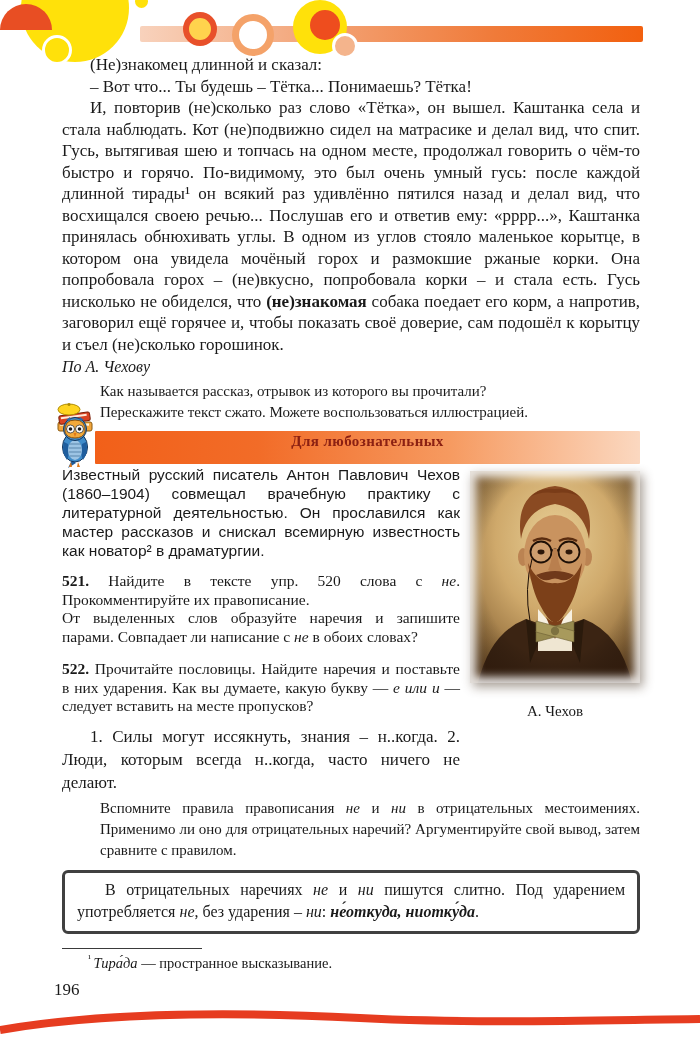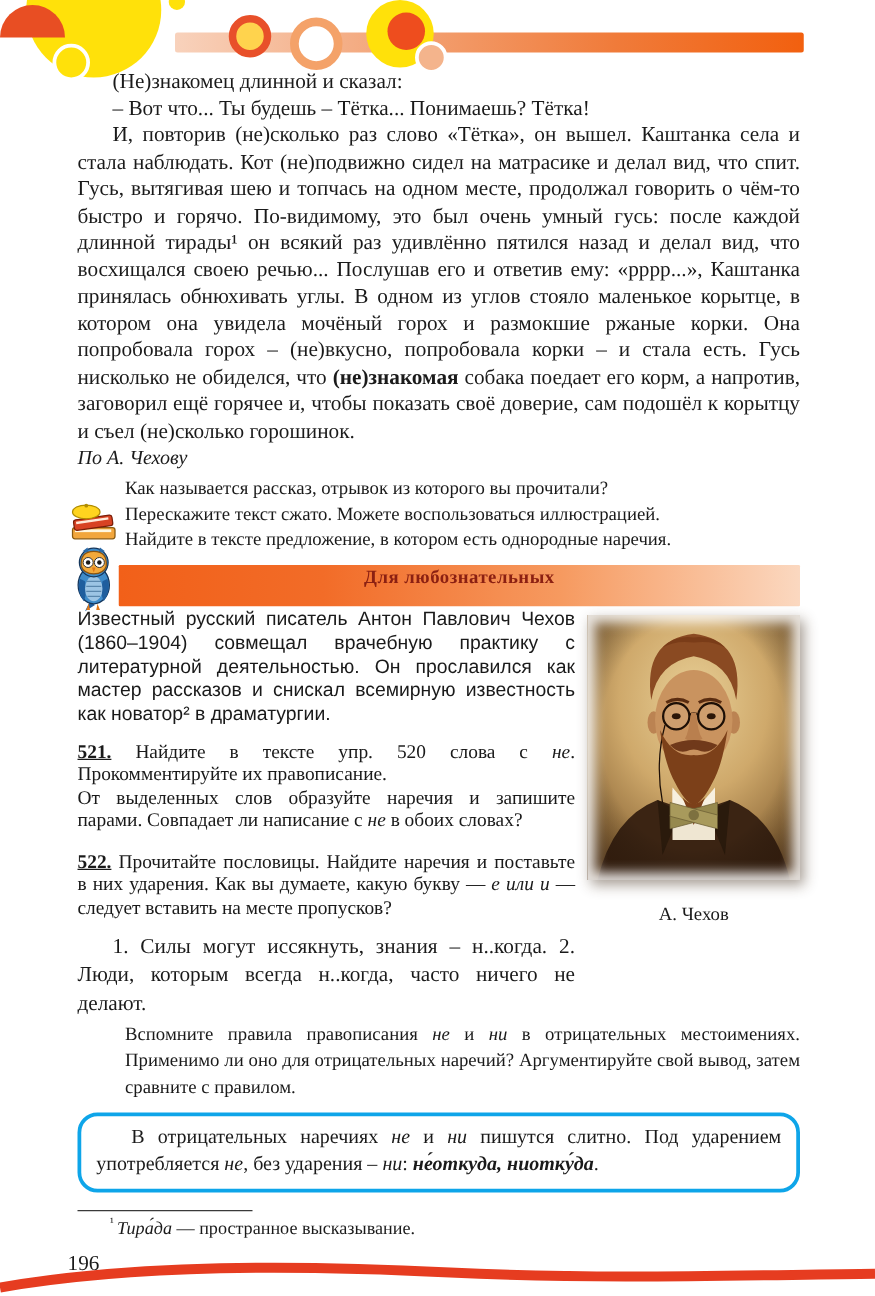--- a/index.html
+++ b/index.html
@@ -36,25 +36,25 @@
   
   .bio-region{margin-top:13px;}
   .photo-col{float:right;width:170px;margin-left:10px;min-height:288px;}
   .photo{position:relative;width:170px;height:212px;margin-top:6px;background:#fff;
          box-shadow:3px 4px 10px rgba(60,40,20,.45);}
   .photo::after{content:'';position:absolute;inset:0;box-shadow:inset 0 0 9px 6px rgba(255,255,255,.85);}
   .caption{width:170px;margin-top:20px;text-align:center;font-size:15px;}
   .bio{margin:0;font-size:15.5px;line-height:19px;font-family:"Liberation Sans","DejaVu Sans",sans-serif;}
   .ex{font-size:15.5px;line-height:18.5px;text-align:justify;}
   .ex1{margin-top:12px;} .ex2{margin-top:14px;}
-  .exnum{font-weight:bold;text-decoration:underline;}
+  .exnum{font-weight:bold;}
   
   .sentences{clear:left;margin:9px 0 0;font-size:17px;line-height:23px;text-indent:28px;text-align:justify;}
   .note{margin:4px 0 0 38px;font-size:15px;line-height:21px;text-align:justify;}
-  .rulebox{margin-top:9px;border:3px solid #0ea5e9;border-radius:16px;padding:6px 12px 8px 12px;
+  .rulebox{margin-top:9px;border:3px solid #404040;border-radius:6px;padding:6px 12px 8px 12px;
            font-size:16px;line-height:22px;text-indent:28px;text-align:justify;}
   .fnrule{width:140px;border-top:1.5px solid #3a3a3a;margin-top:14px;}
   .fn{margin-left:26px;font-size:14.5px;line-height:20px;}
   .fn:first-of-type{margin-top:4px;}
   .fnterm{font-style:italic;}
   .pagenum{margin:8px 0 0 -8px;font-size:17px;}
   sup{font-size:10px;}
   i{font-style:italic;}
   
   .wave{position:absolute;left:0;bottom:0;}
@@ -90,21 +90,20 @@
         <rect x="5" y="22.5" width="29" height="2.2" fill="#fff7e0"></rect>
         <g transform="rotate(-8 19 17)">
           <rect x="4" y="13" width="31" height="8.5" rx="2" fill="#d84323" stroke="#7a1e08" stroke-width="1"></rect>
           <rect x="6" y="14.5" width="26" height="2" fill="#ffe9d8"></rect>
         </g>
         <ellipse cx="14" cy="8.5" rx="11" ry="5.5" fill="#ffd41f" stroke="#b08c00" stroke-width="1"></ellipse>
         <circle cx="14" cy="3.5" r="1.5" fill="#b08c00"></circle>
       </svg>
       <div class="q">Как называется рассказ, отрывок из которого вы прочитали?</div>
       <div class="q">Перескажите текст сжато. Можете воспользоваться иллюстрацией.</div>
-      <div class="q">Найдите в тексте предложение, в котором есть однородные наречия.</div>
     </div>
 
     <div class="banner-row">
       <svg class="owl-icon" width="36" height="54" viewBox="0 0 36 54">
         <path d="M14 44 L10 52 L18 47 Z" fill="#1f5e9e"></path>
         <ellipse cx="17" cy="31" rx="12.5" ry="15" fill="#3f8cca" stroke="#14365c" stroke-width="1"></ellipse>
         <path d="M6 26 Q3 36 9 44 Q12 38 10 28 Z" fill="#1f5e9e"></path>
         <path d="M28 26 Q31 36 25 44 Q22 38 24 28 Z" fill="#1f5e9e"></path>
         <ellipse cx="17" cy="34" rx="7" ry="10" fill="#9cc4e4"></ellipse>
         <path d="M11 28 H23 M11 32 H23 M11 36 H23 M12 40 H22" stroke="#5a87ad" stroke-width="1" fill="none"></path>

